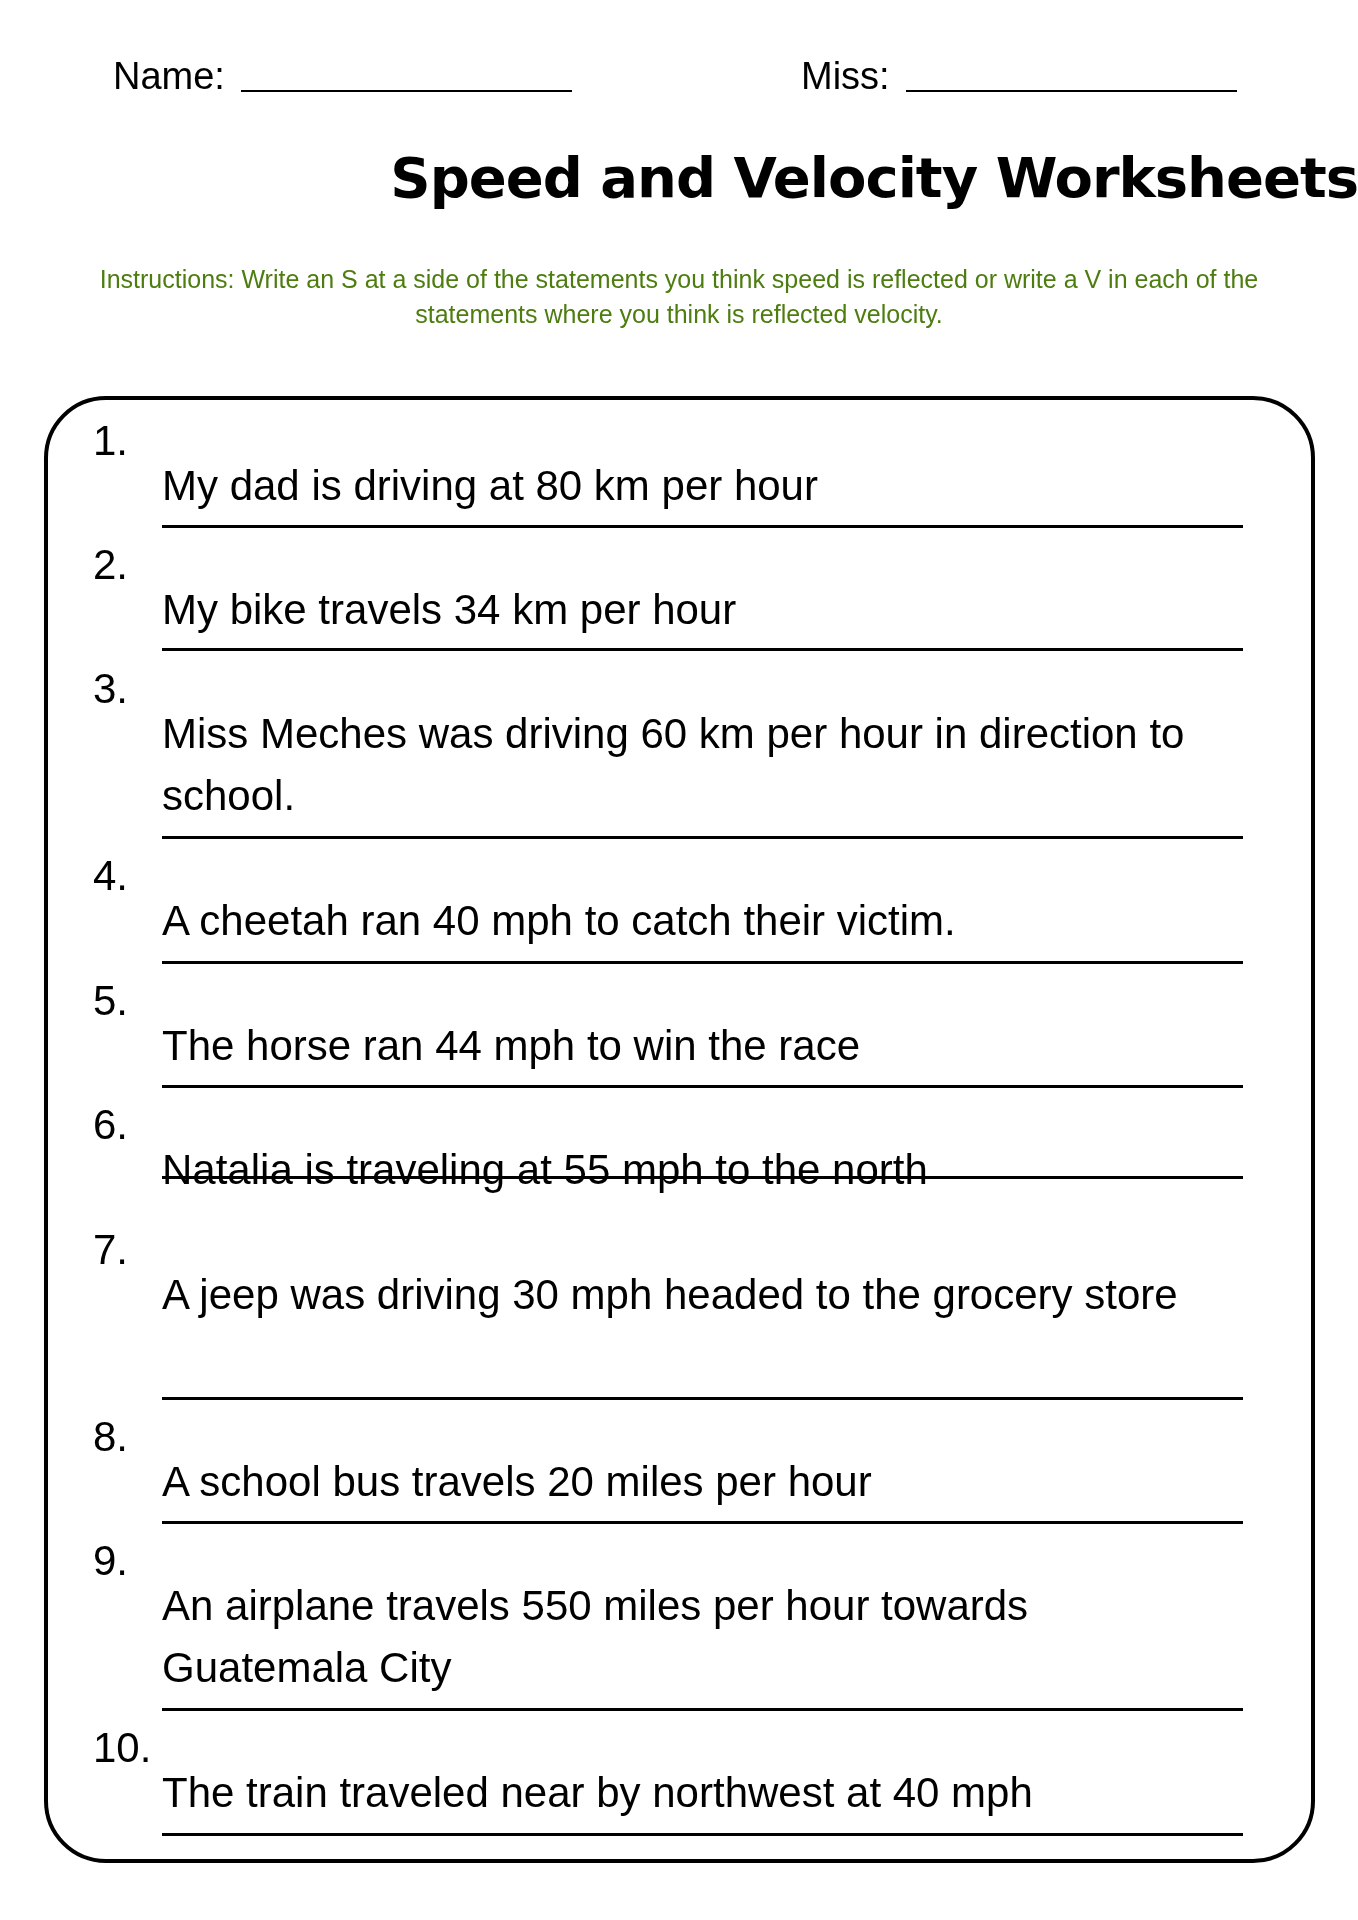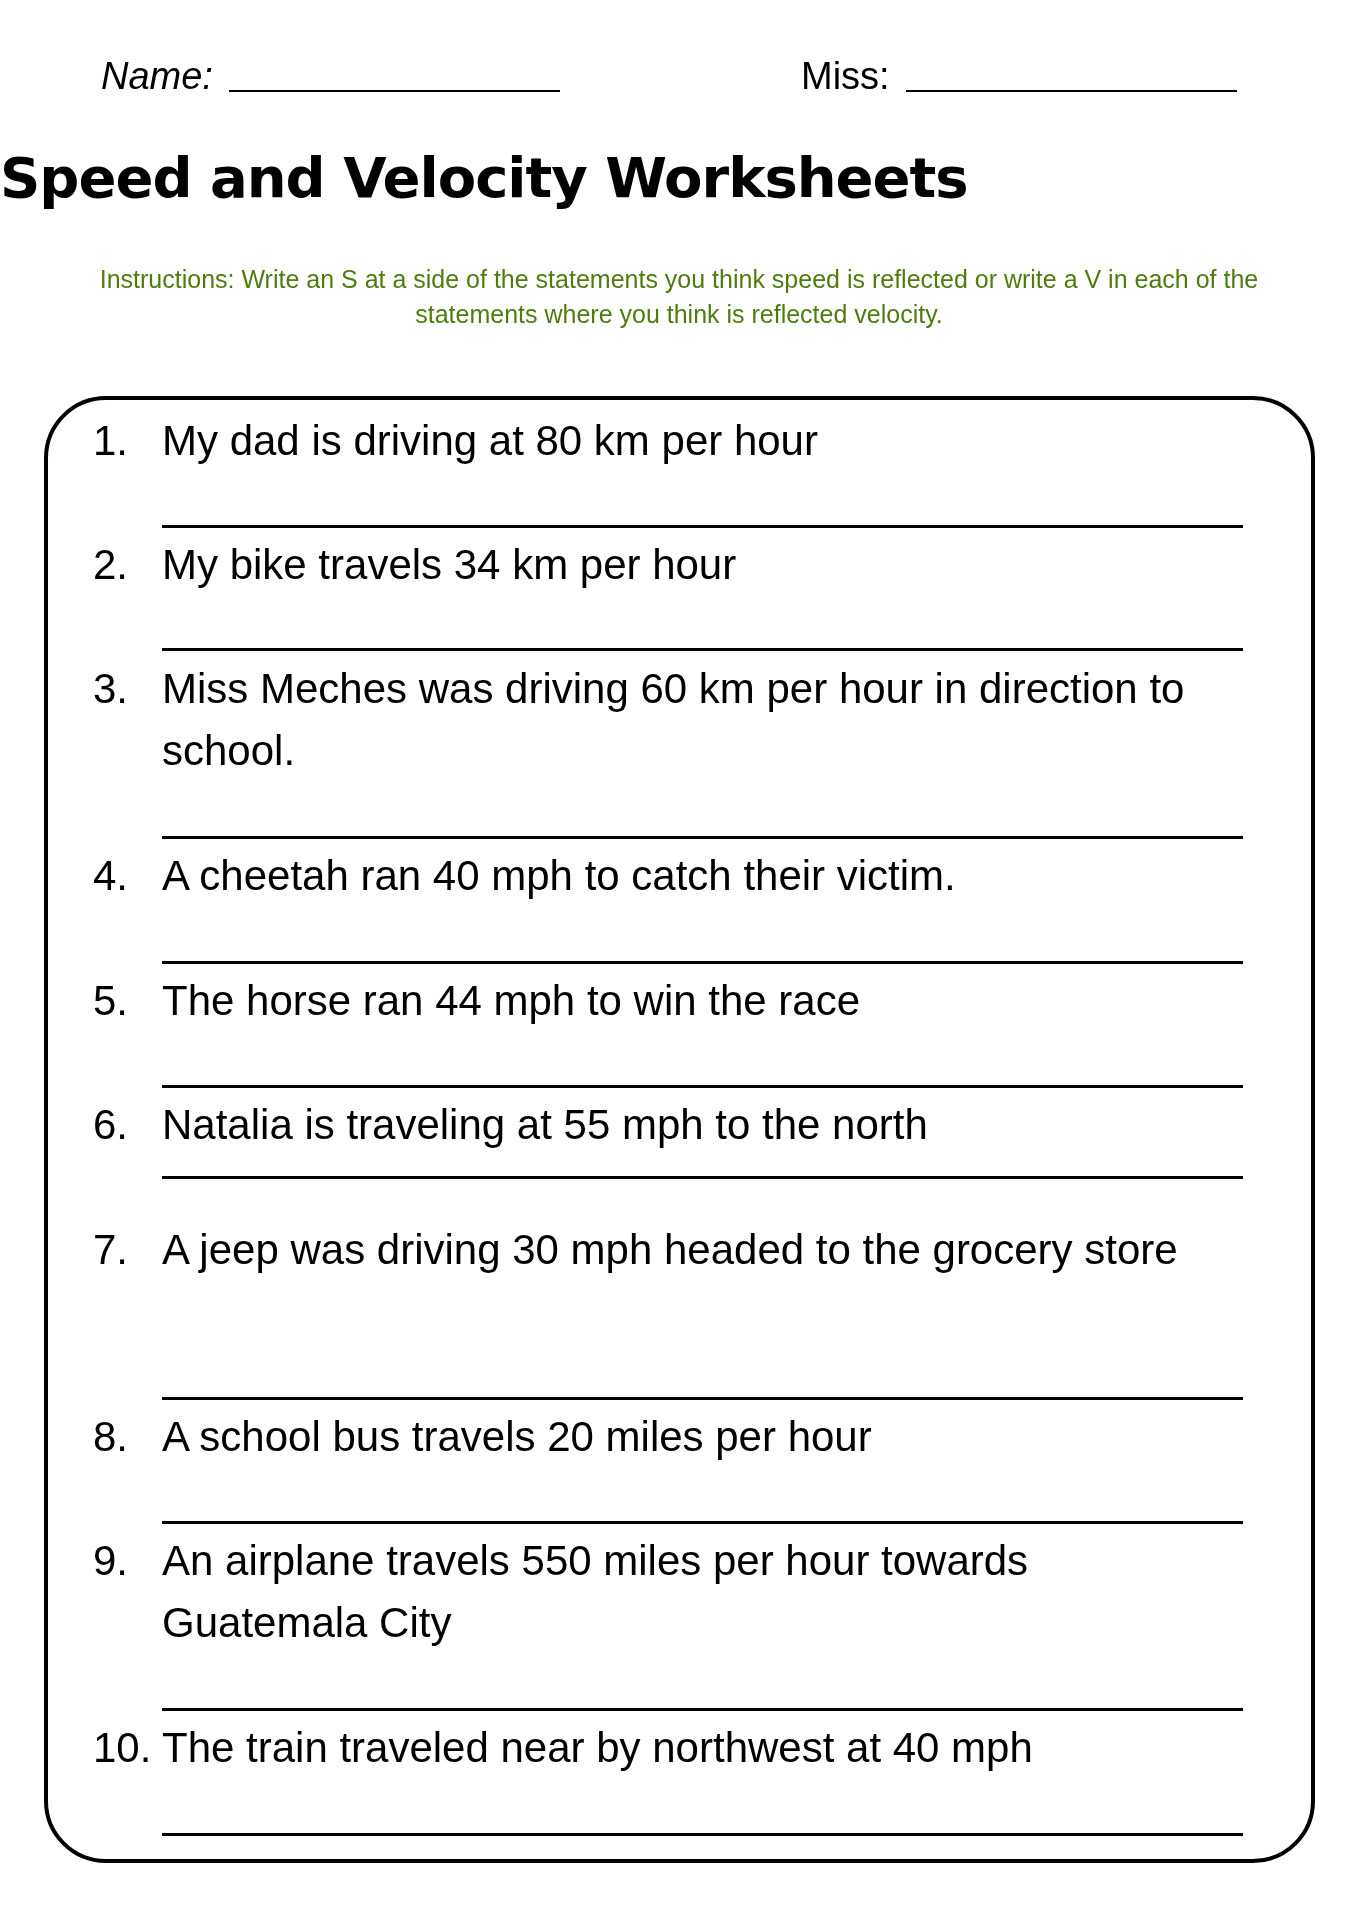--- a/index.html
+++ b/index.html
@@ -9,44 +9,44 @@
   }
   .header-field {
     position: absolute; top: 52px; font-size: 38px; line-height: 48px;
     display: flex; align-items: flex-end;
   }
   .header-field .label { font-weight: normal; }
   .header-field .blank {
     display: inline-block; width: 331px; height: 2px; background: #000;
     margin-left: 16px; margin-bottom: 8px;
   }
-  #name-field { left: 101px; font-style: italic; }
+  #name-field { left: 113px; }
   #date-field { left: 801px; }
 
   .title {
-    position: absolute; left: 0; right: 0; top: 140px; text-align: left;
+    position: absolute; left: 0; right: 0; top: 140px; text-align: right;
     font-family: "DejaVu Sans", sans-serif; font-weight: bold; font-size: 56px;
     letter-spacing: -1px; line-height: 76px;
   }
   .instructions {
     position: absolute; left: 60px; right: 60px; top: 262px; text-align: center;
     font-size: 25px; line-height: 35px; color: #4d7c0f;
   }
 
   .question-box {
     position: absolute; left: 44px; top: 396px; width: 1271px; height: 1467px;
     box-sizing: border-box; border: 4px solid #000; border-radius: 62px;
   }
 
   .item {
     position: absolute; left: 93px; width: 1160px;
     font-size: 42px; line-height: 62px; display: flex;
   }
   .item .num { width: 69px; flex: 0 0 69px; }
-  .item .text { flex: 1; padding-right: 20px; }
+  .item .text { flex: 1; padding-right: 20px; margin-top: 45px; }
 
   .answer-line {
     position: absolute; left: 162px; width: 1081px; height: 3px; background: #000;
   }
 </style>
 </head>
 <body>
 
 <div class="header-field" id="name-field">
   <span class="label">Name:</span>

